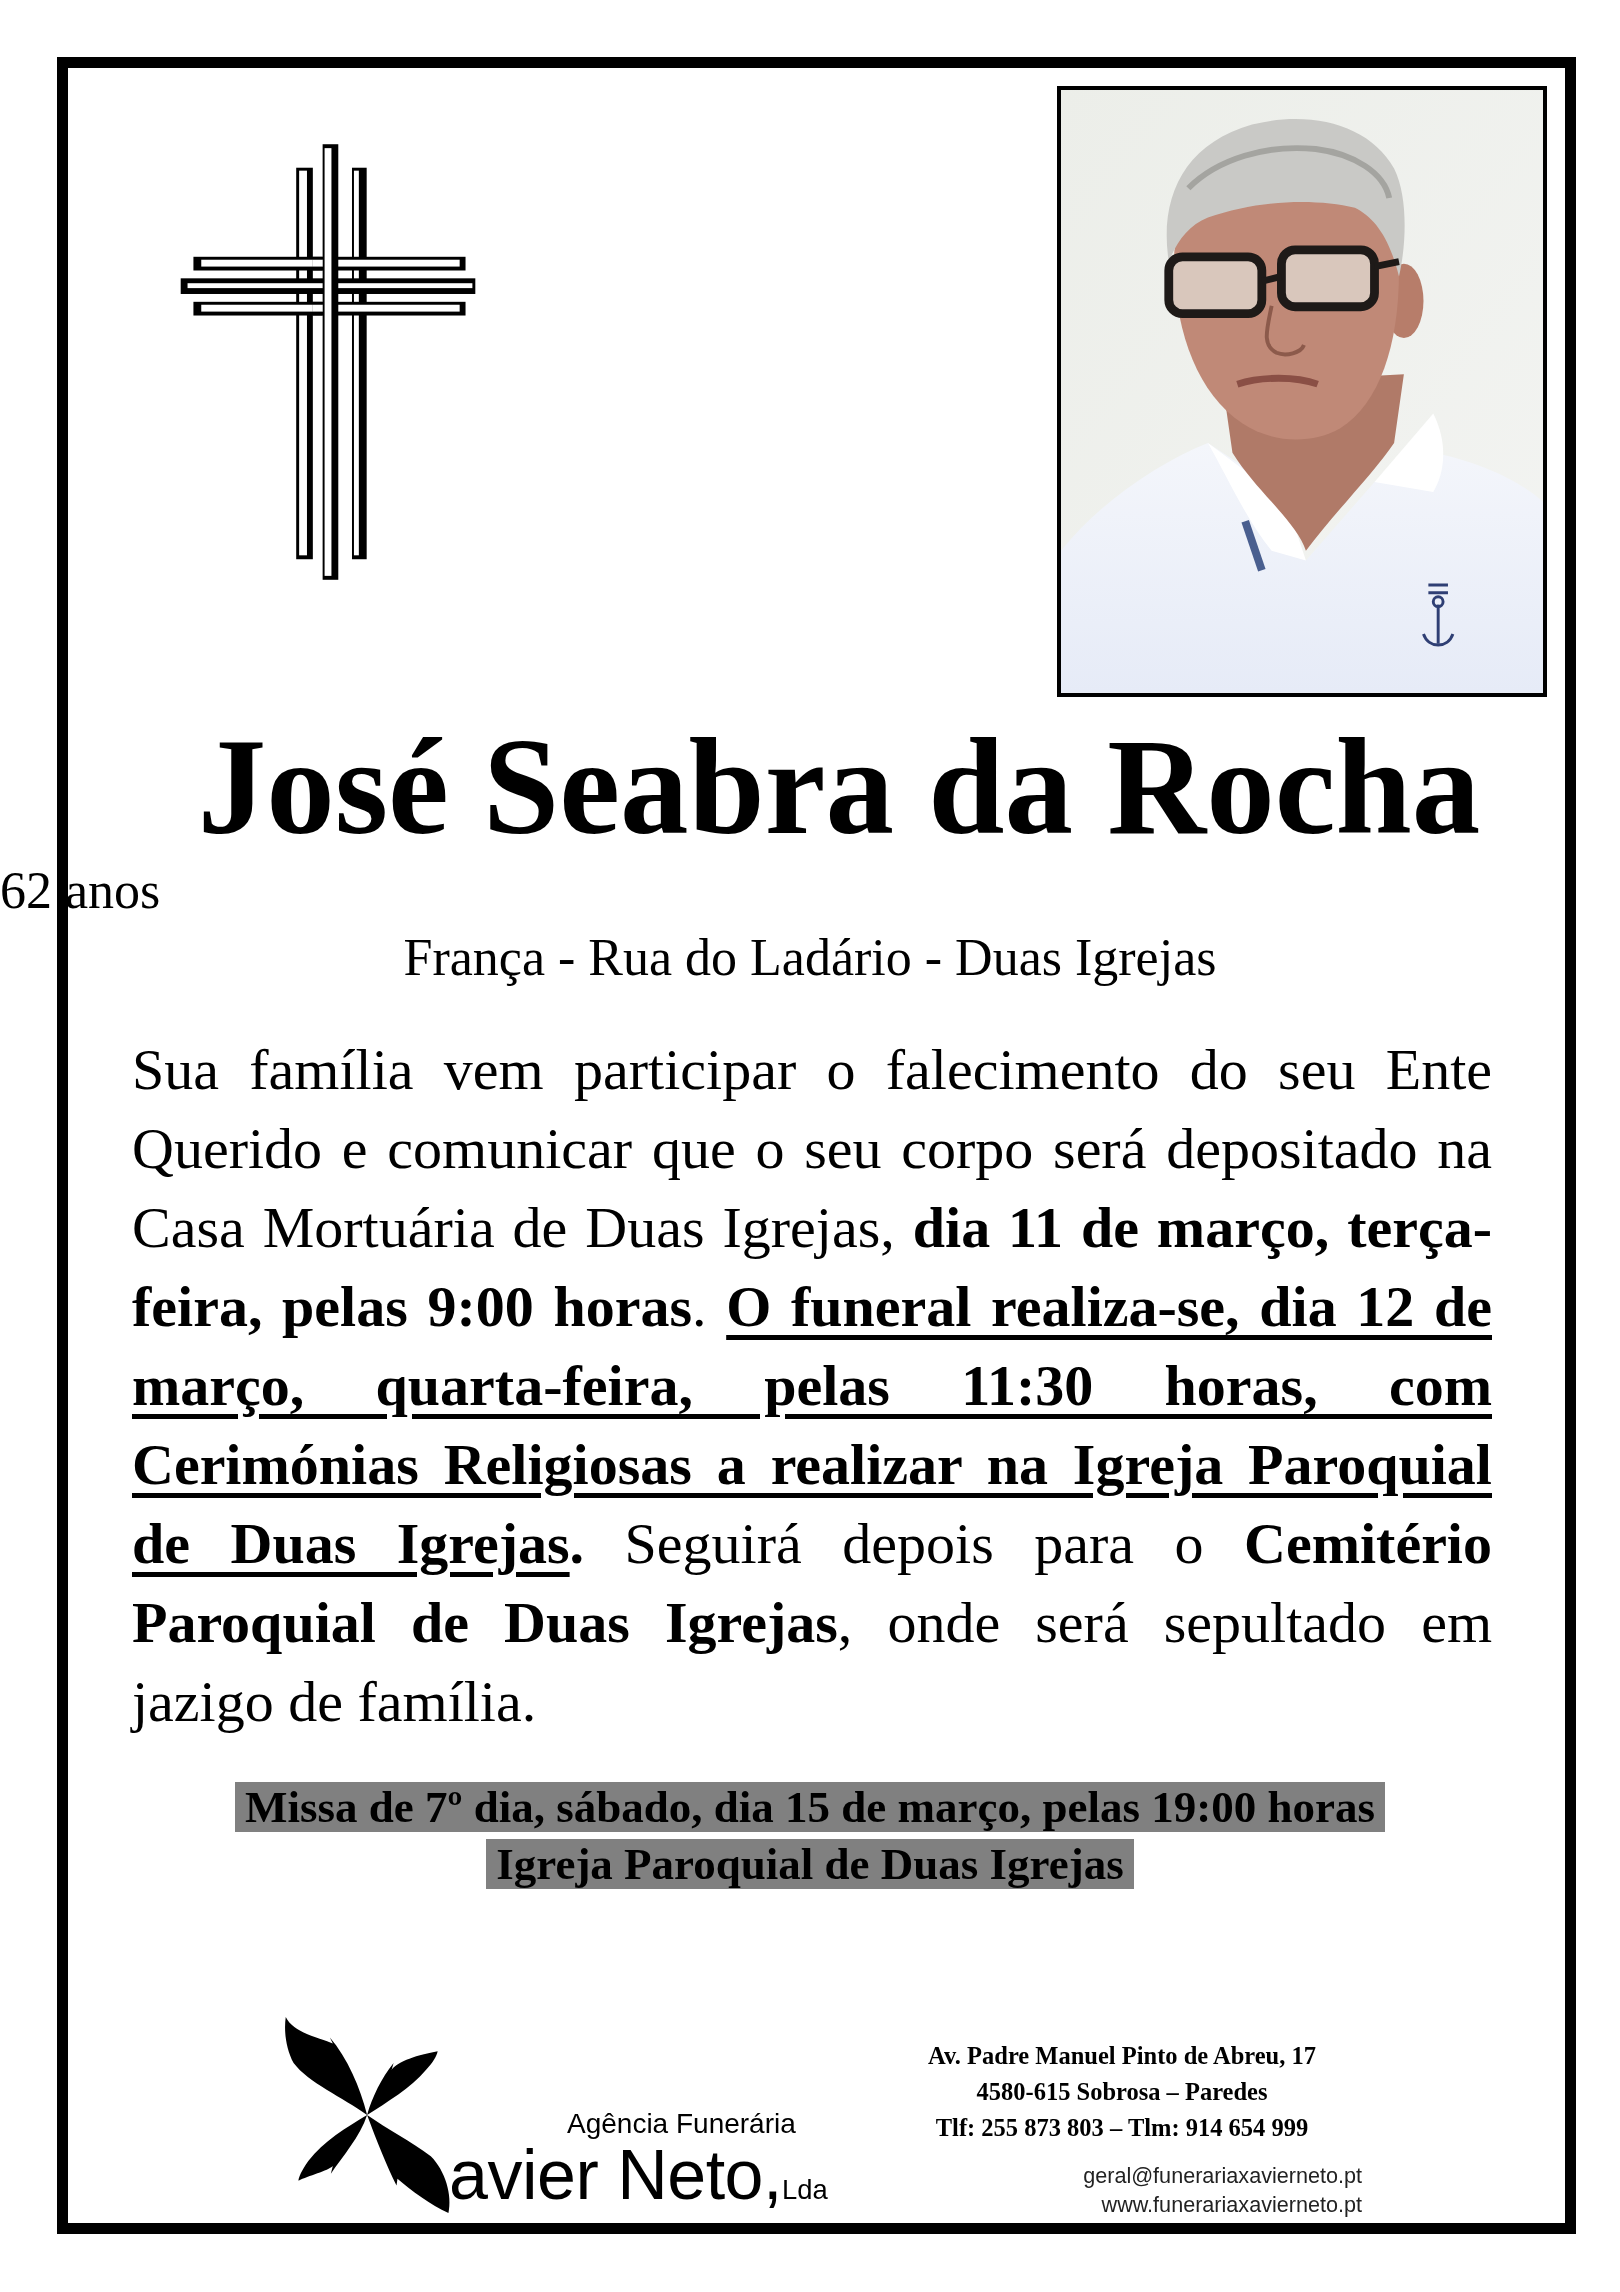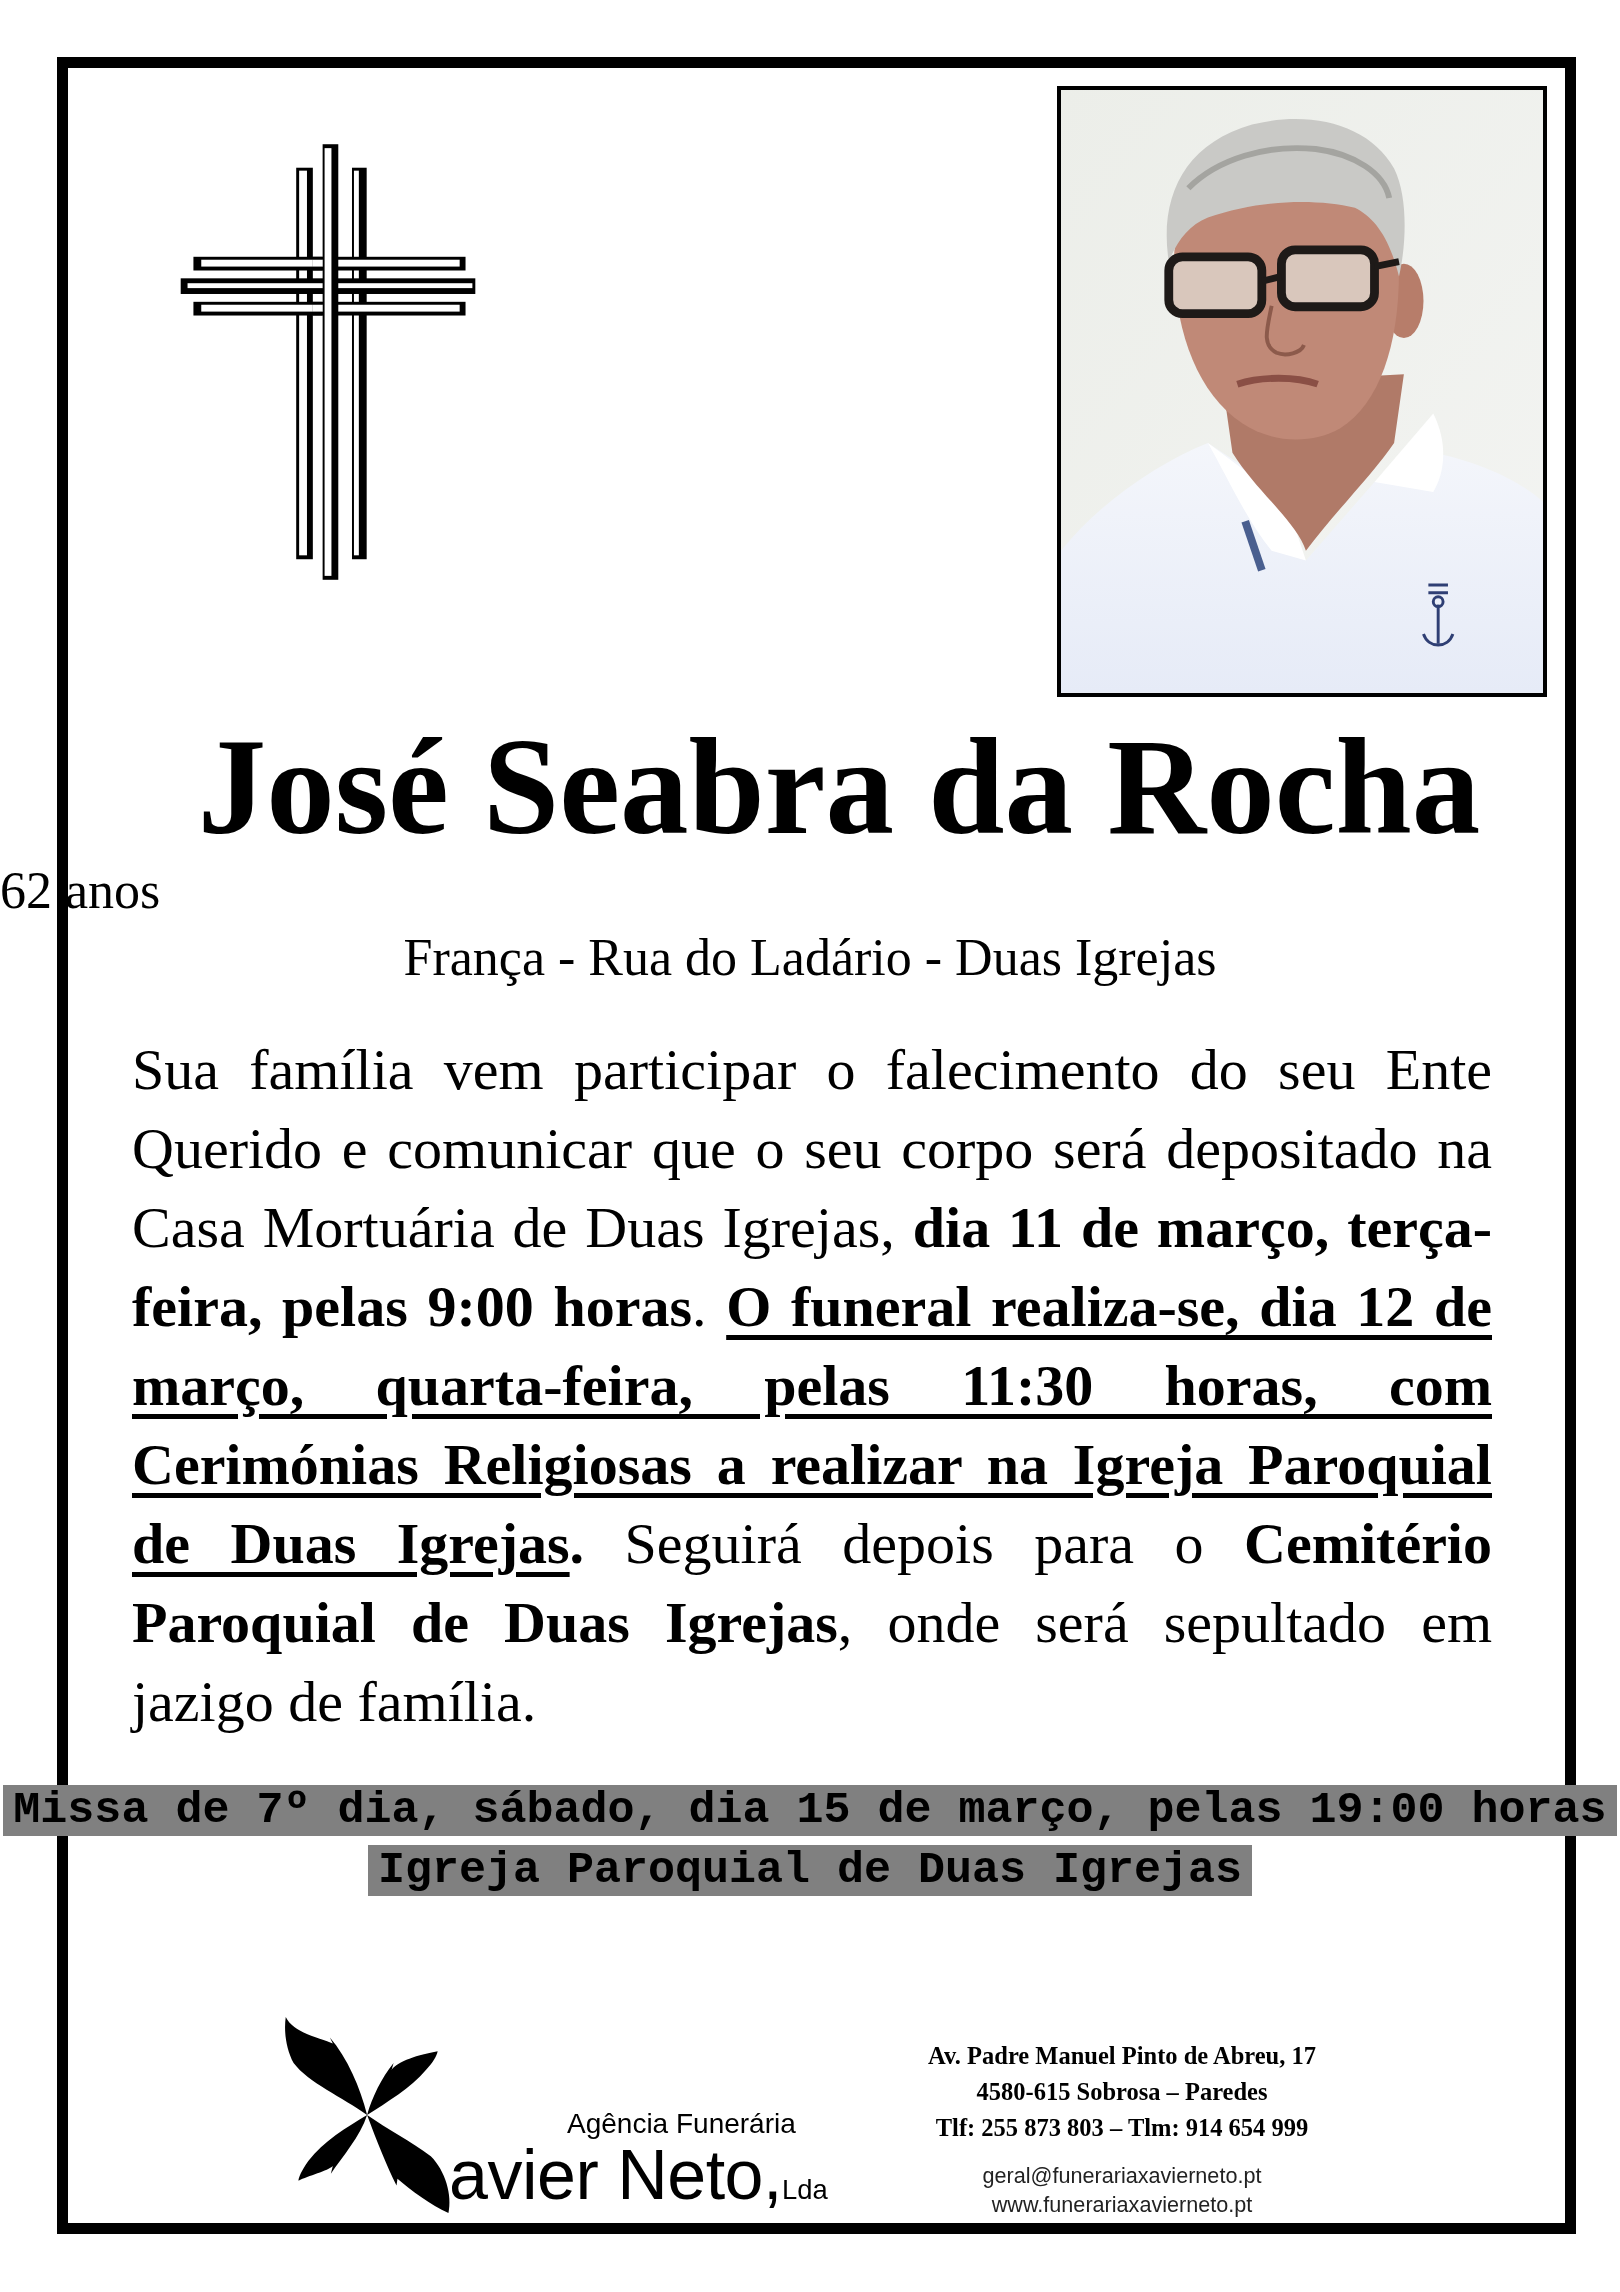--- a/index.html
+++ b/index.html
@@ -17,31 +17,31 @@
 
   #name { left: 0; top: 714px; width: 1620px; text-align: center; font-weight: bold; font-size: 137px; line-height: 147px; letter-spacing: 0px; margin-left: 29px; }
   #age { left: 0; top: 861px; width: 1620px; text-align: left; font-size: 52px; line-height: 59px; }
   #address { left: 0; top: 928px; width: 1620px; text-align: center; font-size: 52px; line-height: 59px; }
 
   #body { left: 132px; top: 1030px; width: 1360px; font-size: 58px; line-height: 79px; text-align: justify; text-align-last: left; }
   #body b { font-weight: bold; }
   #body u { text-decoration: underline; text-decoration-thickness: 4.9px; text-underline-offset: 8.8px; }
 
   #mass { left: 0; top: 1779px; width: 1620px; text-align: center; font-size: 45px; line-height: 57px; font-weight: bold; }
-  #mass .hl { background: #808080; padding: 0 10px; font-family: Liberation Mono, monospace; }
+  #mass .hl { background: #808080; padding: 0 10px; }
 
   #signoff { left: 1078px; top: 1892px; width: 1390px; text-align: right; font-weight: bold; font-size: 59px; line-height: 69px; }
 
   #logo-mark { left: 274px; top: 2009px; width: 196px; height: 216px; }
   #agency-label { left: 567px; top: 2108px; font-size: 28px; line-height: 31px; white-space: nowrap; }
   #agency-name { left: 449px; top: 2138px; font-size: 70px; line-height: 74px; white-space: nowrap; letter-spacing: -0.5px; }
   #agency-name .lda { font-size: 27.4px; letter-spacing: 0; text-align: right; }
 
   #contact { left: 882px; top: 2038px; width: 480px; text-align: center; font-weight: bold; font-size: 24.5px; line-height: 36px; }
-  #web { left: 882px; top: 2161px; width: 480px; text-align: center; font-size: 21.6px; line-height: 29px; color: #222; }
+  #web { left: 882px; top: 2161px; width: 480px; text-align: right; font-size: 21.6px; line-height: 29px; color: #222; }
 </style>
 </head>
 <body>
 
 <div id="frame" class="abs"></div>
 
 <svg id="cross" class="abs" viewBox="170 140 330 460" width="323" height="451">
 
   <rect x="302" y="171" width="17" height="400" fill="#000"></rect>
   <rect x="305" y="174" width="8" height="393" fill="#fff"></rect>

